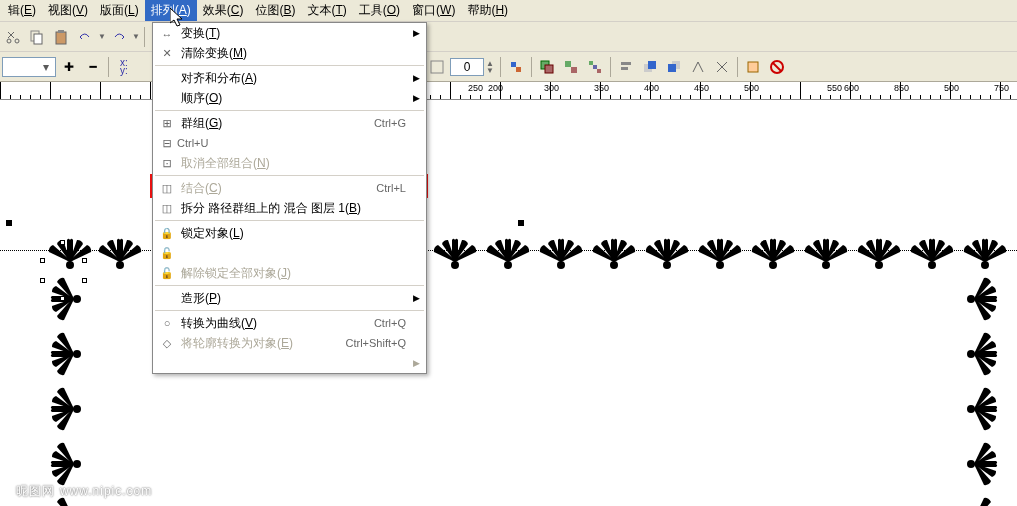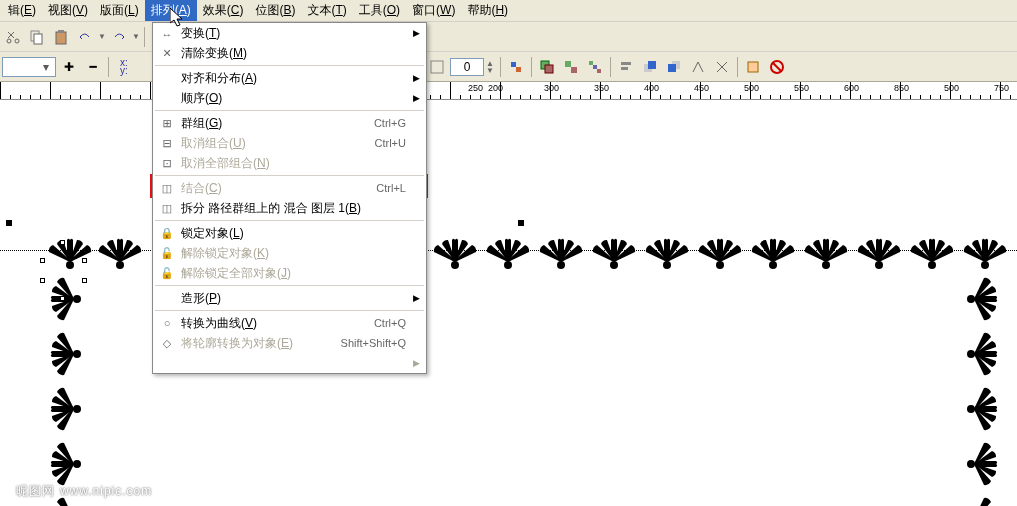--- a/index.html
+++ b/index.html
@@ -290,21 +290,21 @@
     <div class="tick minor" style="left: 990px;"></div>
     <div class="tick" style="left: 1000px;"></div>
     <div class="tick minor" style="left: 1010px;"></div>
     <span class="lbl" style="left: 444px; margin-left: 44px;">200</span>
     <span class="lbl" style="left: 468px;">250</span>
     <span class="lbl" style="left: 544px;">300</span>
     <span class="lbl" style="left: 594px;">350</span>
     <span class="lbl" style="left: 644px;">400</span>
     <span class="lbl" style="left: 694px;">450</span>
     <span class="lbl" style="left: 744px;">500</span>
-    <span class="lbl" style="left: 794px;">550</span>
+    <span class="lbl" style="left: 827px;">550</span>
     <span class="lbl" style="left: 844px;">600</span>
     <span class="lbl" style="left: 894px;">850</span>
     <span class="lbl" style="left: 944px;">500</span>
     <span class="lbl" style="left: 994px;">750</span>
   </div>
 
 <div class="canvas" id="canvas">
   <div class="sel-handle" style="left:6px;top:120px"></div>
   <div class="sel-handle" style="left:518px;top:120px"></div>
 <div class="fan" style="left: 45px; top: 132px;"><svg width="50" height="38" viewBox="0 0 50 38">
@@ -591,21 +591,20 @@
       <span class="arr">▶</span>
     </div>
     <div class="msep"></div>
     <div class="mi">
       <span class="ic">⊞</span>
       <span class="lbl">群组(<u>G</u>)</span>
       <span class="sc">Ctrl+G</span>
     </div>
     <div class="mi disabled">
       <span class="ic">⊟</span>
-      <span class="lbl">取消组合(<u>U</u>)</span>
       <span class="sc">Ctrl+U</span>
     </div>
     <div class="mi disabled">
       <span class="ic">⊡</span>
       <span class="lbl">取消全部组合(<u>N</u>)</span>
     </div>
     <div class="msep"></div>
     <div class="mi disabled">
       <span class="ic">◫</span>
       <span class="lbl">结合(<u>C</u>)</span>
@@ -615,42 +614,41 @@
       <span class="ic">◫</span>
       <span class="lbl">拆分 路径群组上的  混合 图层 1(<u>B</u>)</span>
     </div>
     <div class="msep"></div>
     <div class="mi">
       <span class="ic">🔒</span>
       <span class="lbl">锁定对象(<u>L</u>)</span>
     </div>
     <div class="mi disabled">
       <span class="ic">🔓</span>
-      <span class="lbl">解除锁定对象(<u>K</u>)</span>
     </div>
     <div class="mi disabled">
       <span class="ic">🔓</span>
       <span class="lbl">解除锁定全部对象(<u>J</u>)</span>
     </div>
     <div class="msep"></div>
     <div class="mi">
       <span class="ic"></span>
       <span class="lbl">造形(<u>P</u>)</span>
       <span class="arr">▶</span>
     </div>
     <div class="msep"></div>
     <div class="mi">
       <span class="ic">○</span>
       <span class="lbl">转换为曲线(<u>V</u>)</span>
       <span class="sc">Ctrl+Q</span>
     </div>
     <div class="mi disabled">
       <span class="ic">◇</span>
       <span class="lbl">将轮廓转换为对象(<u>E</u>)</span>
-      <span class="sc">Shift+Shift+Q</span>
+      <span class="sc">Ctrl+Shift+Q</span>
     </div>
     <div class="mi disabled">
       <span class="ic"></span>
       <span class="arr">▶</span>
     </div>
   </div>
 
 <div class="highlight-box" style="left:150px;top:174px;width:278px;height:24px"></div>
 
 <svg class="cursor" width="16" height="22">

